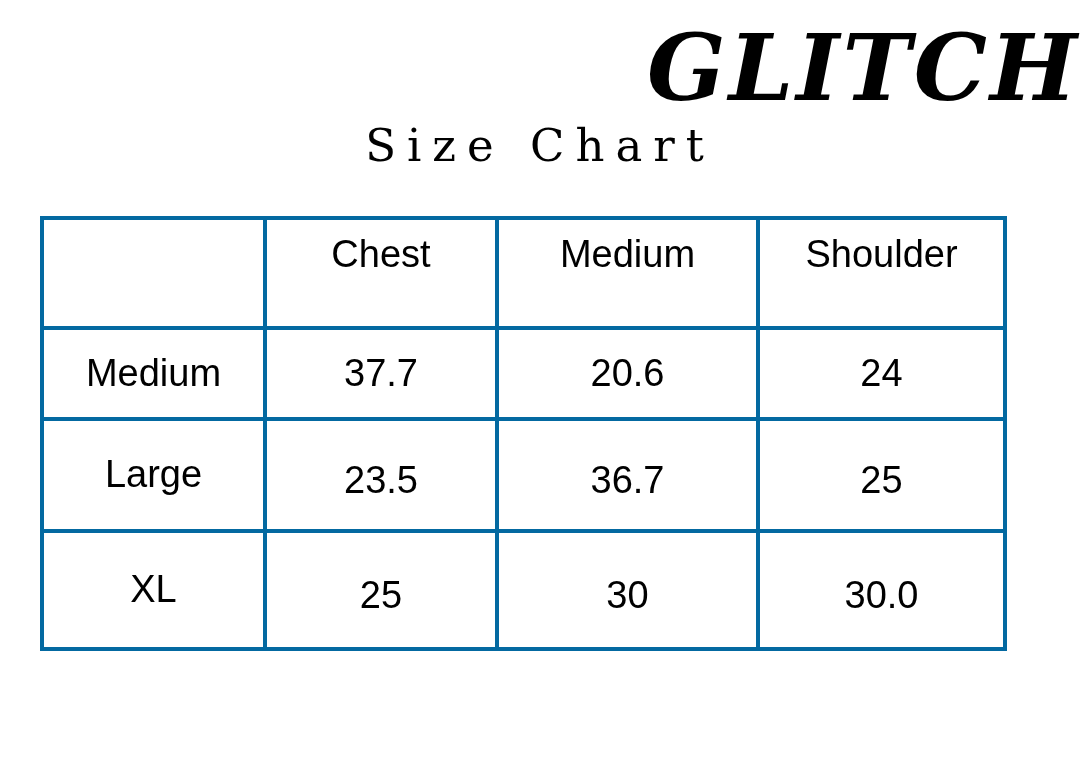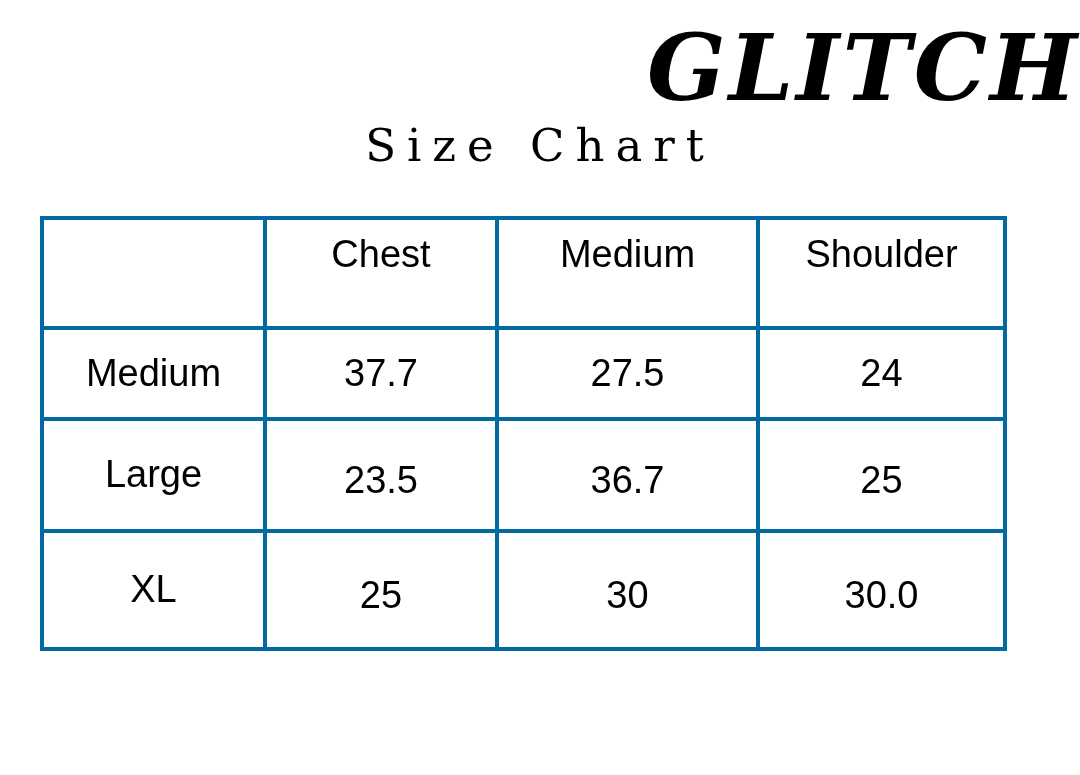--- a/index.html
+++ b/index.html
@@ -86,21 +86,21 @@
         <td class="blank-cell"></td>
         <td>Chest</td>
         <td>Medium</td>
         <td>Shoulder</td>
       </tr>
 
 
       <tr class="row-medium">
         <td>Medium</td>
         <td class="num">37.7</td>
-        <td class="num">27.5</td>
+        <td class="num">20.6</td>
         <td class="num">24</td>
       </tr>
 
       <tr class="row-large">
         <td>Large</td>
         <td class="num">23.5</td>
         <td class="num">36.7</td>
         <td class="num">25</td>
       </tr>
 

